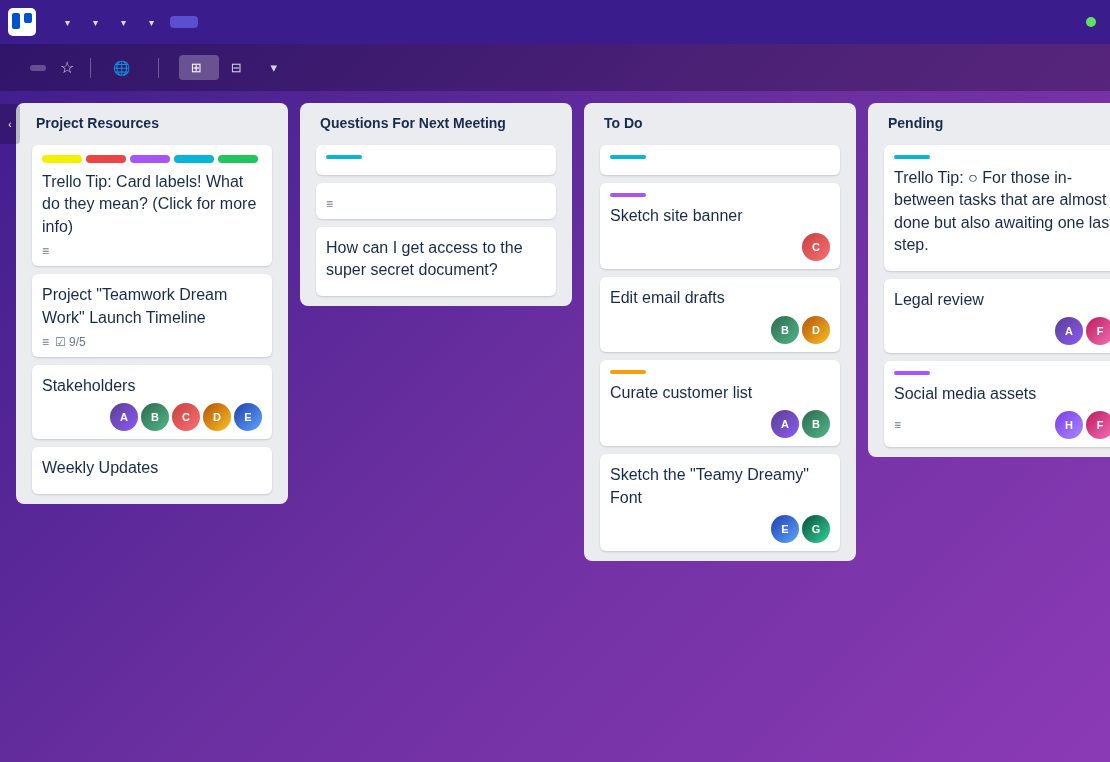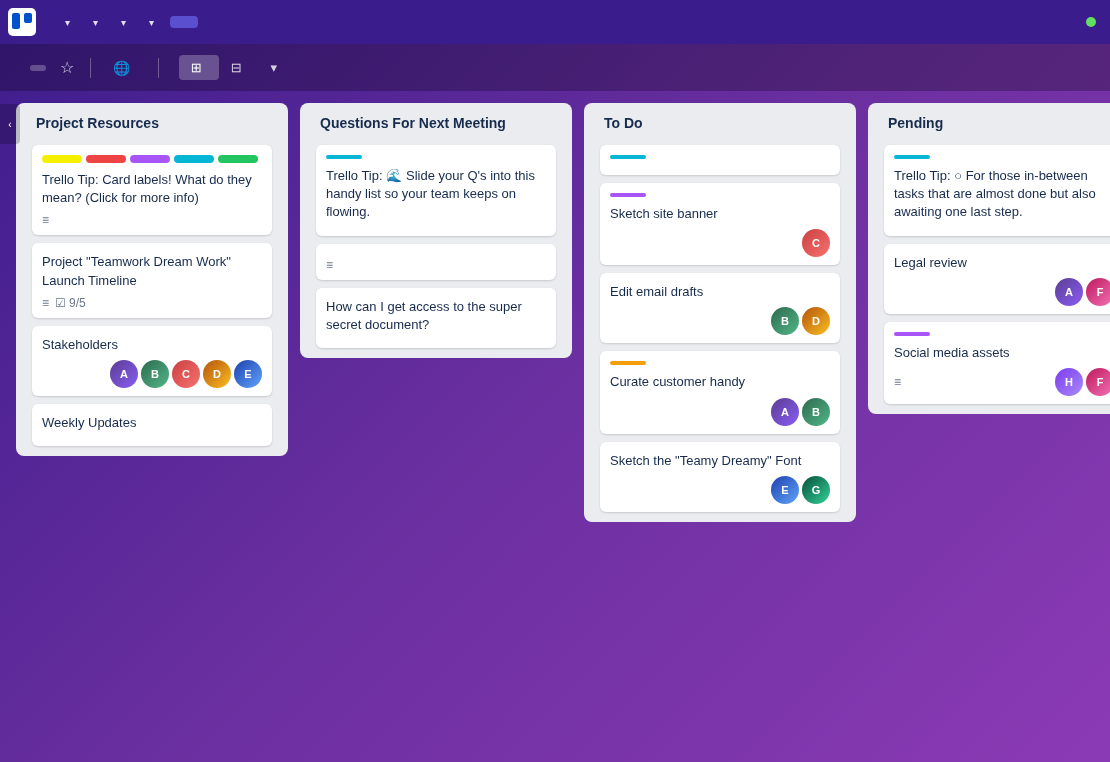--- a/index.html
+++ b/index.html
@@ -185,21 +185,21 @@
 
     
     .card {
       background: white;
       border-radius: 6px;
       padding: 10px 10px 8px;
       cursor: pointer;
       box-shadow: 0 1px 2px rgba(0,0,0,0.15);
     }
     .card-text {
-      font-size: 13px;
+      font-size: 16px;
       color: #172b4d;
       line-height: 1.4;
       margin-bottom: 6px;
     }
     .card-labels {
       display: flex;
       gap: 4px;
       margin-bottom: 8px;
       flex-wrap: wrap;
     }
@@ -357,21 +357,20 @@
         <div class="card-text">Weekly Updates</div>
         <div class="card-footer">
           <div class="card-meta"></div>
         </div>
       </div>
     </div>
     <div class="list">
       <div class="list-header">Questions For Next Meeting</div>
       <div class="card">
         <div class="card-top-bar" style="background: rgb(6, 182, 212);"></div>
-        <div class="card-text">Trello Tip: 🌊 Slide your Q's into this handy list so your team keeps on flowing.</div>
         <div class="card-footer">
           <div class="card-meta"></div>
         </div>
       </div>
       <div class="card">
         <div class="card-footer">
           <div class="card-meta">
             <span class="meta-icon">≡</span>
           </div>
         </div>
@@ -406,21 +405,21 @@
         <div class="card-footer">
           <div class="card-meta"></div>
           <div class="avatars">
             <div class="avatar av2">B</div>
             <div class="avatar av4">D</div>
           </div>
         </div>
       </div>
       <div class="card">
         <div class="card-top-bar" style="background: rgb(245, 158, 11);"></div>
-        <div class="card-text">Curate customer handy</div>
+        <div class="card-text">Curate customer list</div>
         <div class="card-footer">
           <div class="card-meta"></div>
           <div class="avatars">
             <div class="avatar av1">A</div>
             <div class="avatar av2">B</div>
           </div>
         </div>
       </div>
       <div class="card">
         <div class="card-text">Sketch the "Teamy Dreamy" Font</div>

